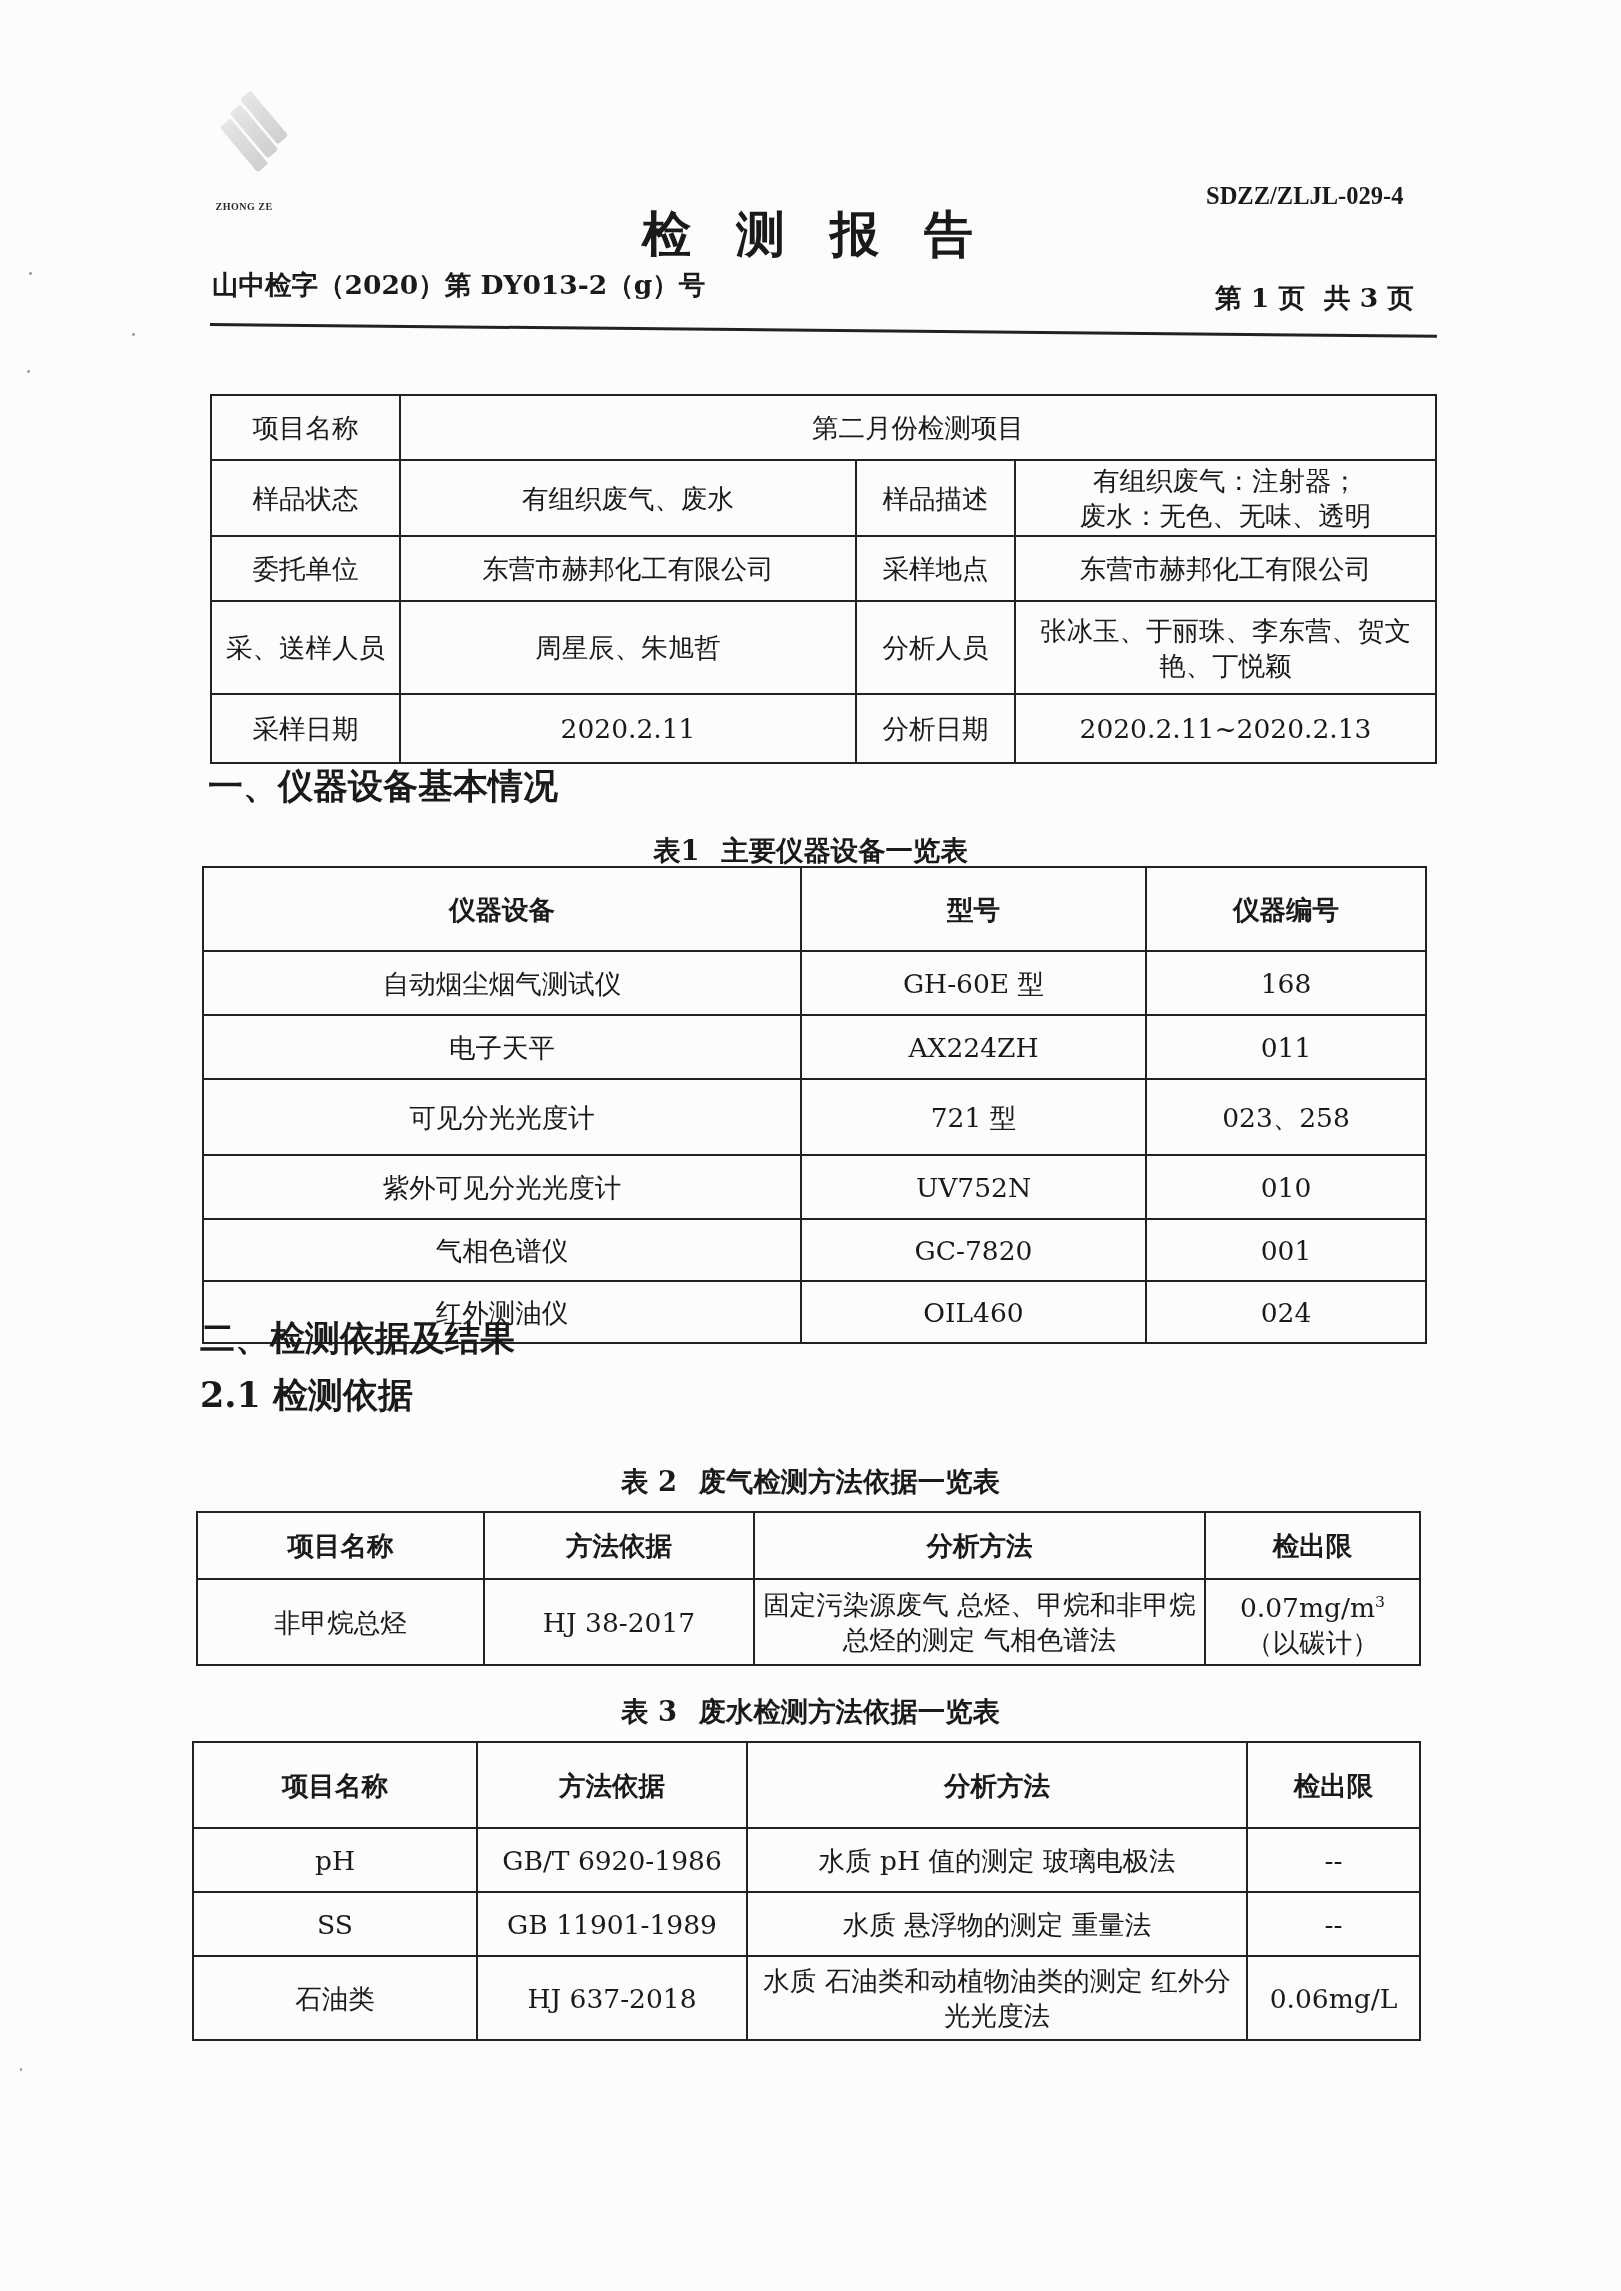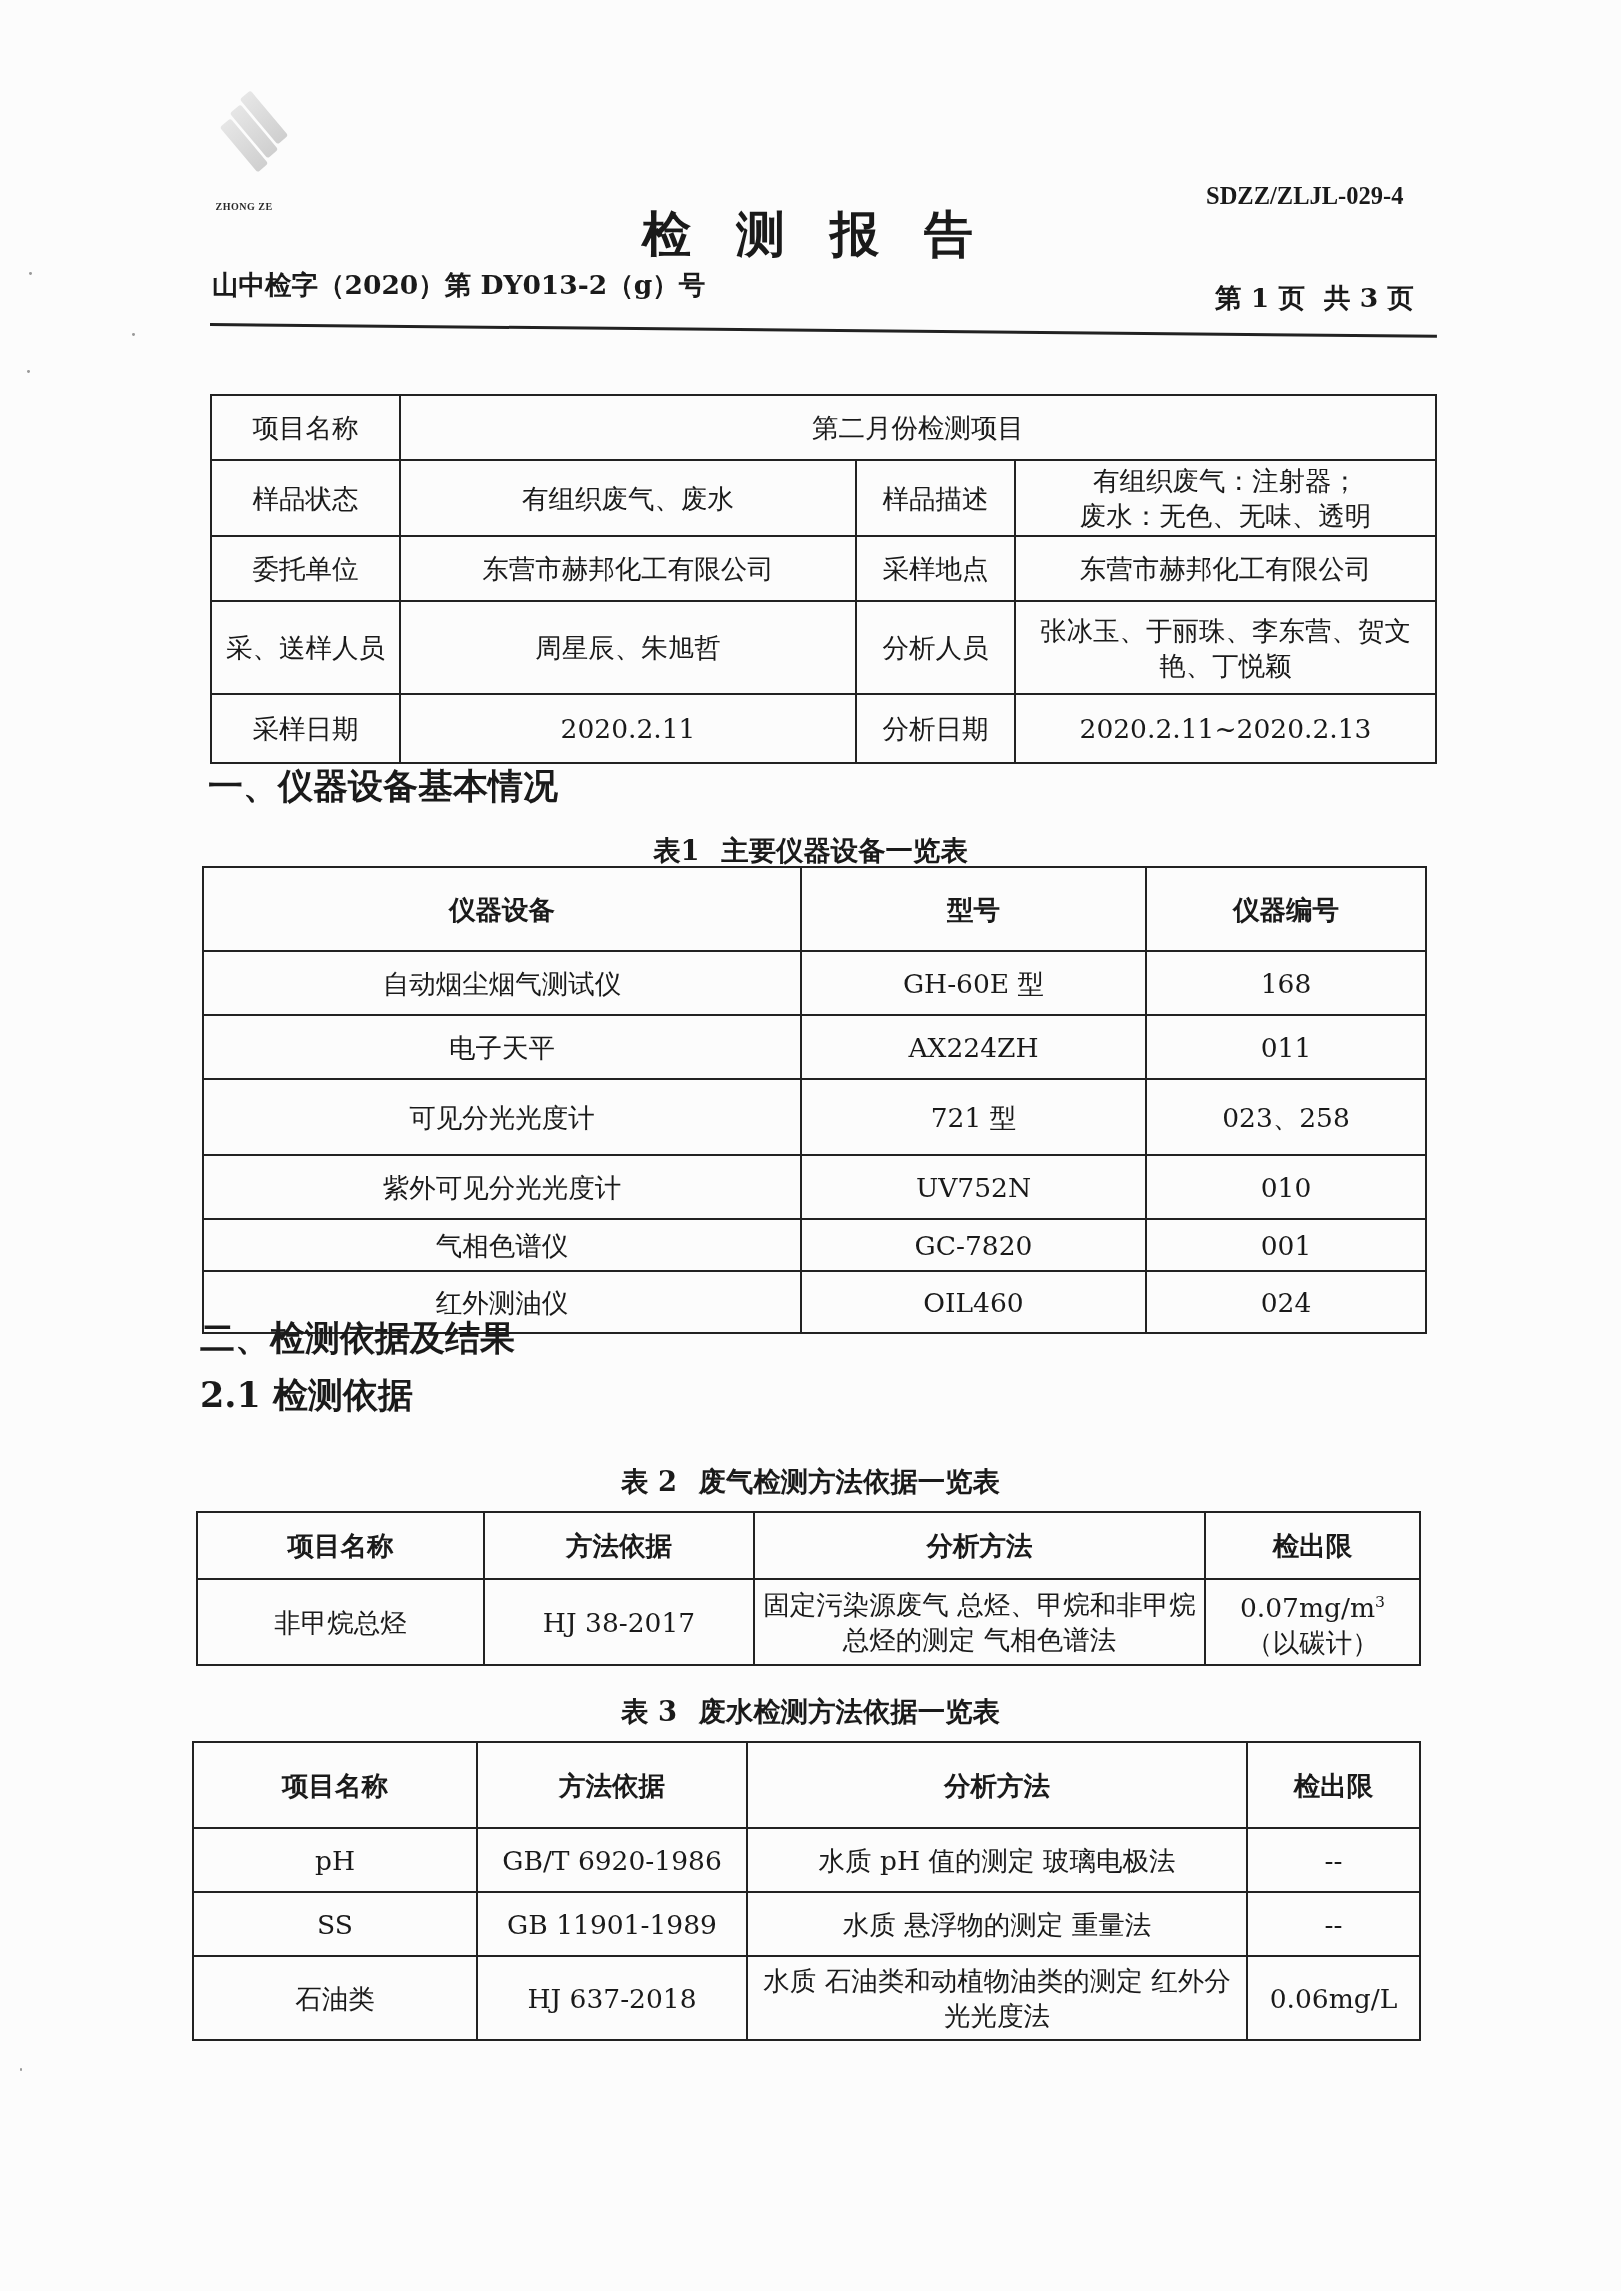--- a/index.html
+++ b/index.html
@@ -122,21 +122,21 @@
   <tr style="height:76px">
     <td>可见分光光度计</td>
     <td>721 型</td>
     <td>023、258</td>
   </tr>
   <tr style="height:64px">
     <td>紫外可见分光光度计</td>
     <td>UV752N</td>
     <td>010</td>
   </tr>
-  <tr style="height:52px">
+  <tr style="height:62px">
     <td>气相色谱仪</td>
     <td>GC-7820</td>
     <td>001</td>
   </tr>
   <tr style="height:62px">
     <td>红外测油仪</td>
     <td>OIL460</td>
     <td>024</td>
   </tr>
 </tbody>

